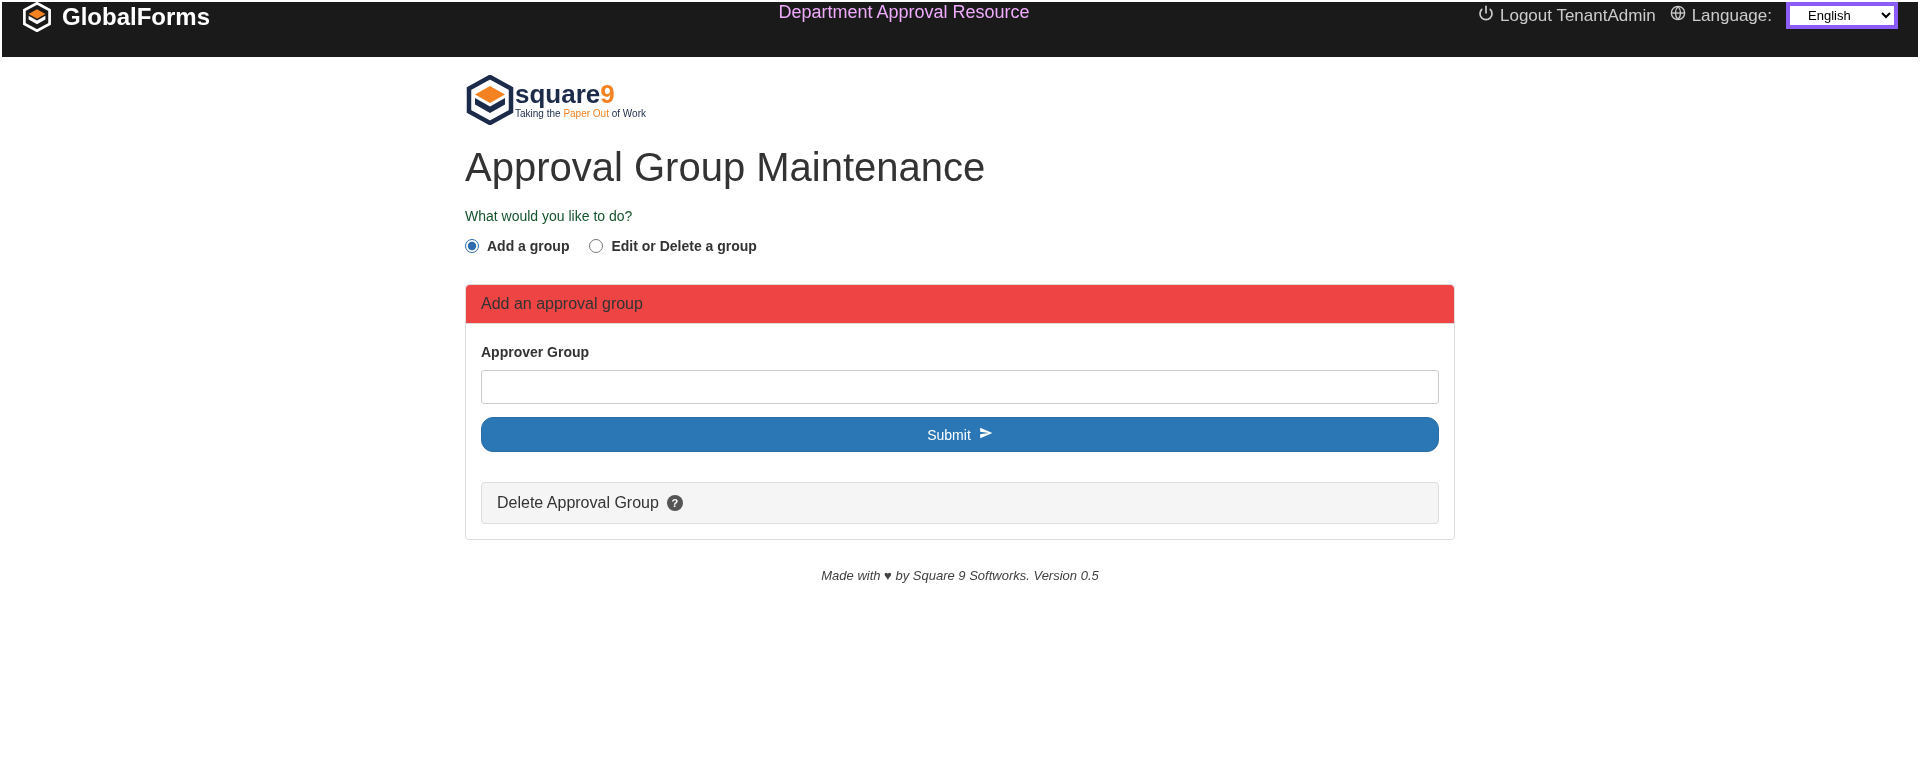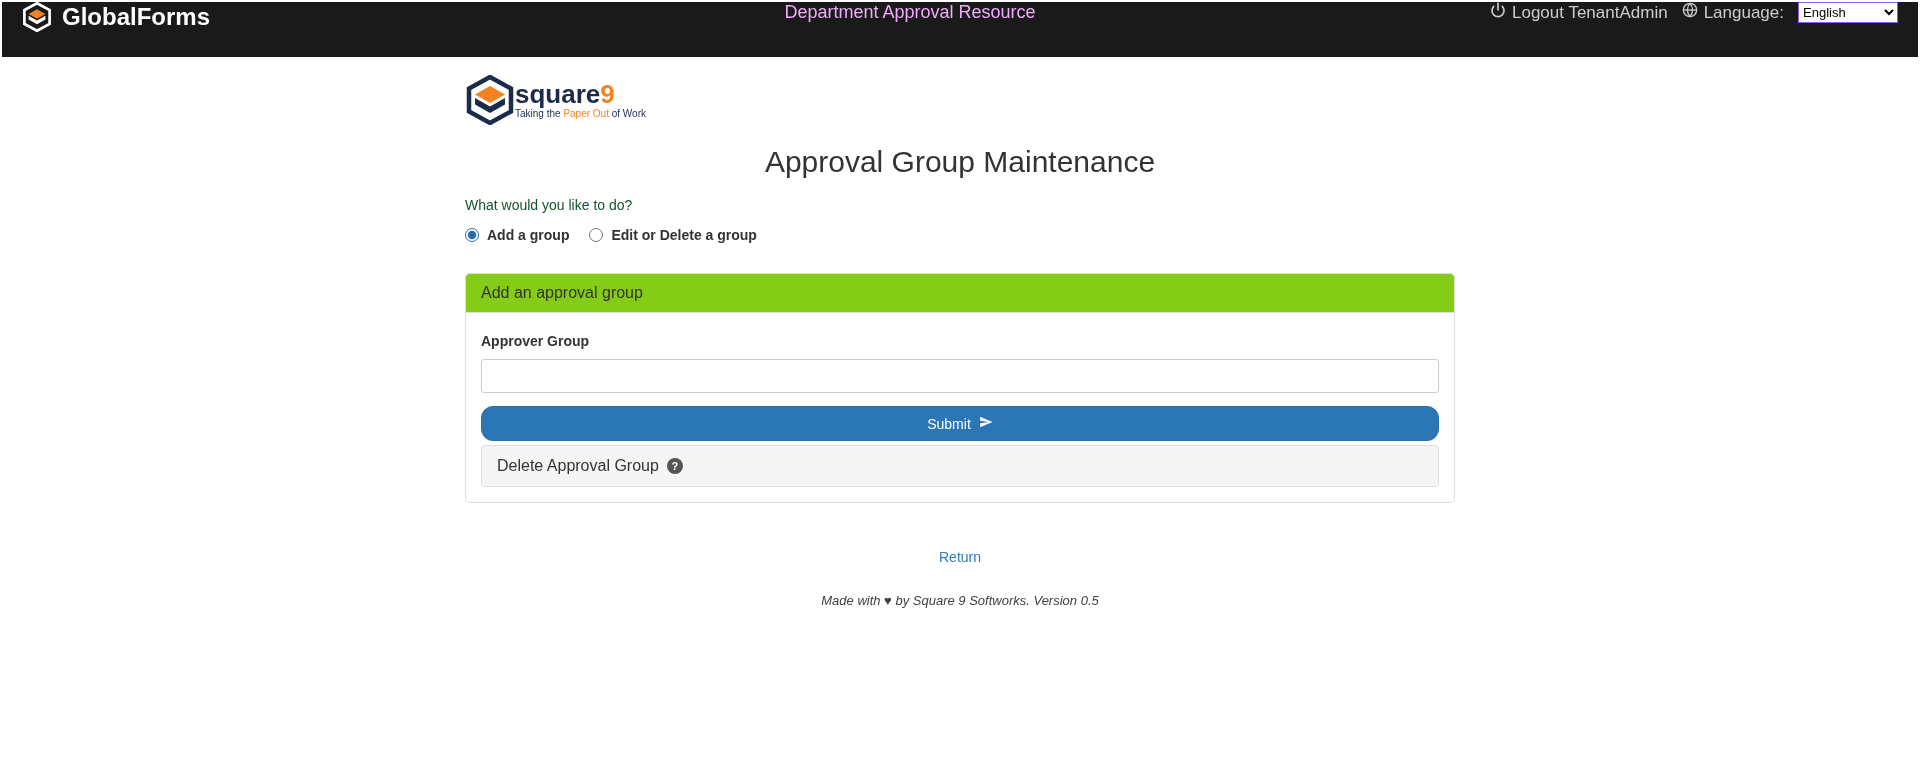--- a/index.html
+++ b/index.html
@@ -48,24 +48,24 @@
     }
     .navbar-right a {
       color: #ccc;
       text-decoration: none;
       display: inline-flex;
       align-items: center;
       gap: 6px;
     }
     .lang-select {
       background: #fff;
-      border: 1px solid #8b5cf6;
-      padding: 1px 0;
+      border: 4px solid #8b5cf6;
+      padding: 1px 14px;
       font-size: 13px;
-      width: 100px;
+      width: 112px;
     }
     .container {
       max-width: 1020px;
       margin: 0 auto;
       padding: 0 15px;
     }
     .sub-logo {
       display: flex;
       align-items: center;
       margin-top: 18px;
@@ -85,22 +85,22 @@
       color: #1c2b4a;
     }
     .sub-logo-main .orange { color: #f58220; }
     .sub-logo-tag {
       font-size: 10px;
       color: #1c2b4a;
       margin-top: 2px;
     }
     .sub-logo-tag .orange { color: #f58220; }
     h1.page-title {
-      text-align: center;
-      font-size: 30px;
+      text-align: left;
+      font-size: 40px;
       font-weight: 500;
       color: #333;
       margin: 20px 0 18px;
     }
     .prompt {
       font-size: 14px;
       margin-bottom: 14px;
       color: #14532d;
     }
     .radio-row {
@@ -120,21 +120,21 @@
       accent-color: #2b6cb0;
       width: 14px;
       height: 14px;
     }
     .panel {
       border: 1px solid #ddd;
       border-radius: 4px;
       margin-bottom: 0;
     }
     .panel-heading {
-      background: #84cc16;
+      background: #ef4444;
       border-bottom: 1px solid #ddd;
       padding: 10px 15px;
       font-size: 16px;
       color: #333;
       border-radius: 4px 4px 0 0;
     }
     .panel-body {
       padding: 20px 15px 15px;
     }
     .form-label {
@@ -165,21 +165,21 @@
       display: inline-flex;
       align-items: center;
       justify-content: center;
       gap: 8px;
     }
     .collapse-panel {
       border: 1px solid #ddd;
       border-radius: 4px;
       background: #f5f5f5;
       padding: 11px 15px;
-      margin-top: 4px;
+      margin-top: 30px;
       font-size: 16px;
       color: #333;
       display: flex;
       align-items: center;
       gap: 8px;
       cursor: pointer;
     }
     .help-icon {
       display: inline-flex;
       align-items: center;
@@ -298,17 +298,16 @@
           </svg>
         </span>
       </button>
       <div class="collapse-panel">
         <span>Delete Approval Group</span>
         <span class="help-icon">?</span>
       </div>
     </div>
   </div>
 
-  <a href="#" class="return-link">Return</a>
 
   <div class="footer">Made with ♥ by Square 9 Softworks. Version 0.5</div>
 
 </div>
 
 </body></html>

